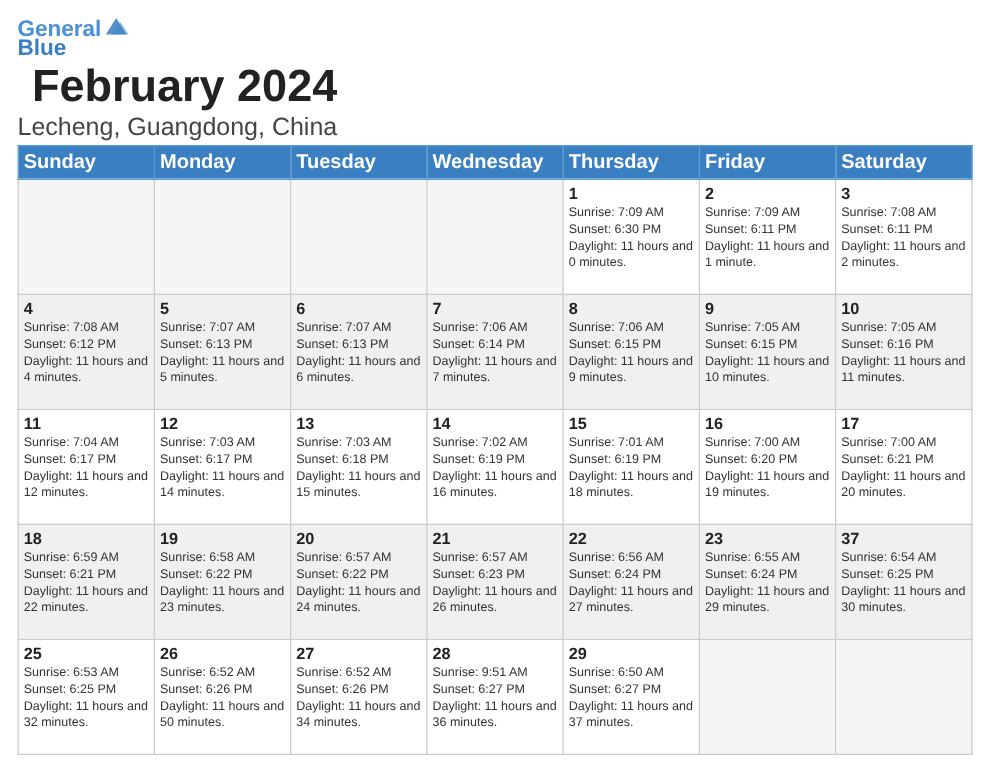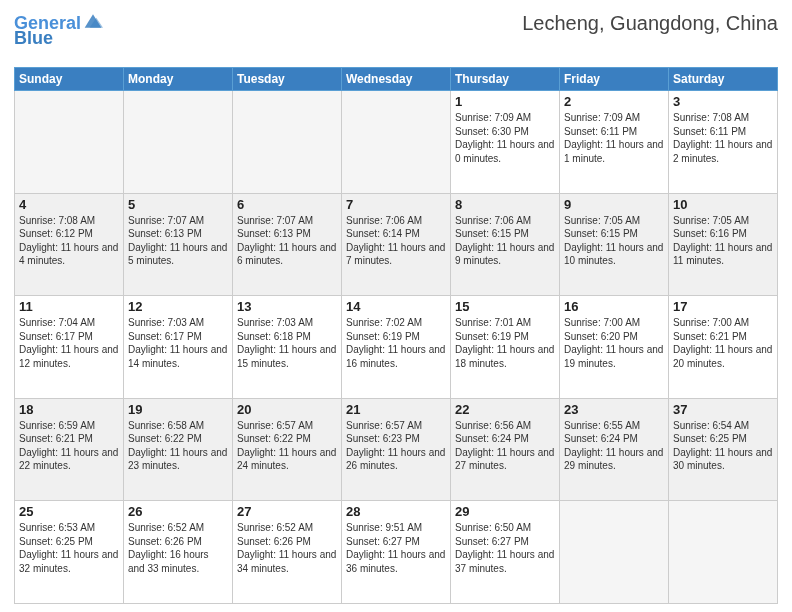--- a/index.html
+++ b/index.html
@@ -14,21 +14,22 @@
       width: 792px;
       height: 612px;
       padding: 10px 14px 8px 14px;
       display: flex;
       flex-direction: column;
     }
     .header {
       display: flex;
       justify-content: space-between;
       align-items: flex-start;
-      margin-bottom: 18px;
+      margin-bottom: 2px;
+      flex-direction: column;
     }
     .logo {
       display: flex;
       align-items: center;
       margin-top: 4px;
     }
     .logo-text {
       font-size: 18px;
       font-weight: bold;
       color: #333;
@@ -60,21 +61,21 @@
     .calendar {
       flex: 1;
       border: 1px solid #ccc;
       border-collapse: collapse;
       width: 100%;
       table-layout: fixed;
     }
     .calendar th {
       background: #3a7fc1;
       color: #fff;
-      font-size: 12px;
+      font-size: 16px;
       font-weight: bold;
       padding: 4px 4px;
       border: 1px solid #5a9fd4;
       text-align: left;
     }
     .calendar td {
       border: 1px solid #ccc;
       vertical-align: top;
       padding: 3px 4px;
       font-size: 10px;
@@ -114,20 +115,21 @@
           </span>
           <svg class="logo-icon" viewBox="0 0 24 20" xmlns="http://www.w3.org/2000/svg">
             <polygon points="2,18 12,2 22,18" fill="#3a7fc1" opacity="0.85"></polygon>
             <polygon points="8,18 16,6 24,18" fill="#3a7fc1" opacity="0.5"></polygon>
           </svg>
         </div>
         <div style="font-size:18px;font-weight:bold;color:#3a7fc1;margin-top:-4px;">Blue</div>
       </div>
     </div>
     <div class="title-block">
+      <div class="month-title">February 2024</div>
       <div class="location-title">Lecheng, Guangdong, China</div>
     </div>
   </div>
 
   <table class="calendar">
     <thead>
       <tr>
 
       <th>Sunday</th>
           <th>Monday</th>
@@ -247,21 +249,21 @@
             <div class="cell-text"><span>Sunrise: 6:54 AM</span><br><span>Sunset: 6:25 PM</span><br><span>Daylight: 11 hours and 30 minutes.</span></div>
           </td>
         </tr>
         <tr>
           <td>
             <span class="day-num">25</span>
             <div class="cell-text"><span>Sunrise: 6:53 AM</span><br><span>Sunset: 6:25 PM</span><br><span>Daylight: 11 hours and 32 minutes.</span></div>
           </td>
           <td>
             <span class="day-num">26</span>
-            <div class="cell-text"><span>Sunrise: 6:52 AM</span><br><span>Sunset: 6:26 PM</span><br><span>Daylight: 16 hours and 33 minutes.</span></div>
+            <div class="cell-text"><span>Sunrise: 6:52 AM</span><br><span>Sunset: 6:26 PM</span><br><span>Daylight: 11 hours and 50 minutes.</span></div>
           </td>
           <td>
             <span class="day-num">27</span>
             <div class="cell-text"><span>Sunrise: 6:52 AM</span><br><span>Sunset: 6:26 PM</span><br><span>Daylight: 11 hours and 34 minutes.</span></div>
           </td>
           <td>
             <span class="day-num">28</span>
             <div class="cell-text"><span>Sunrise: 9:51 AM</span><br><span>Sunset: 6:27 PM</span><br><span>Daylight: 11 hours and 36 minutes.</span></div>
           </td>
           <td>

